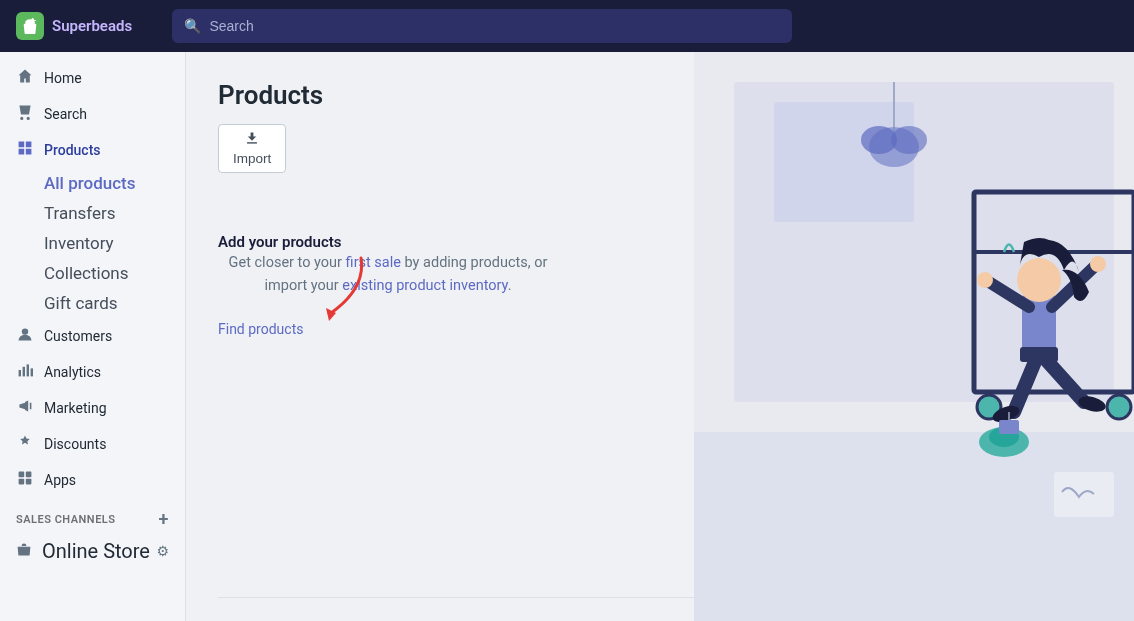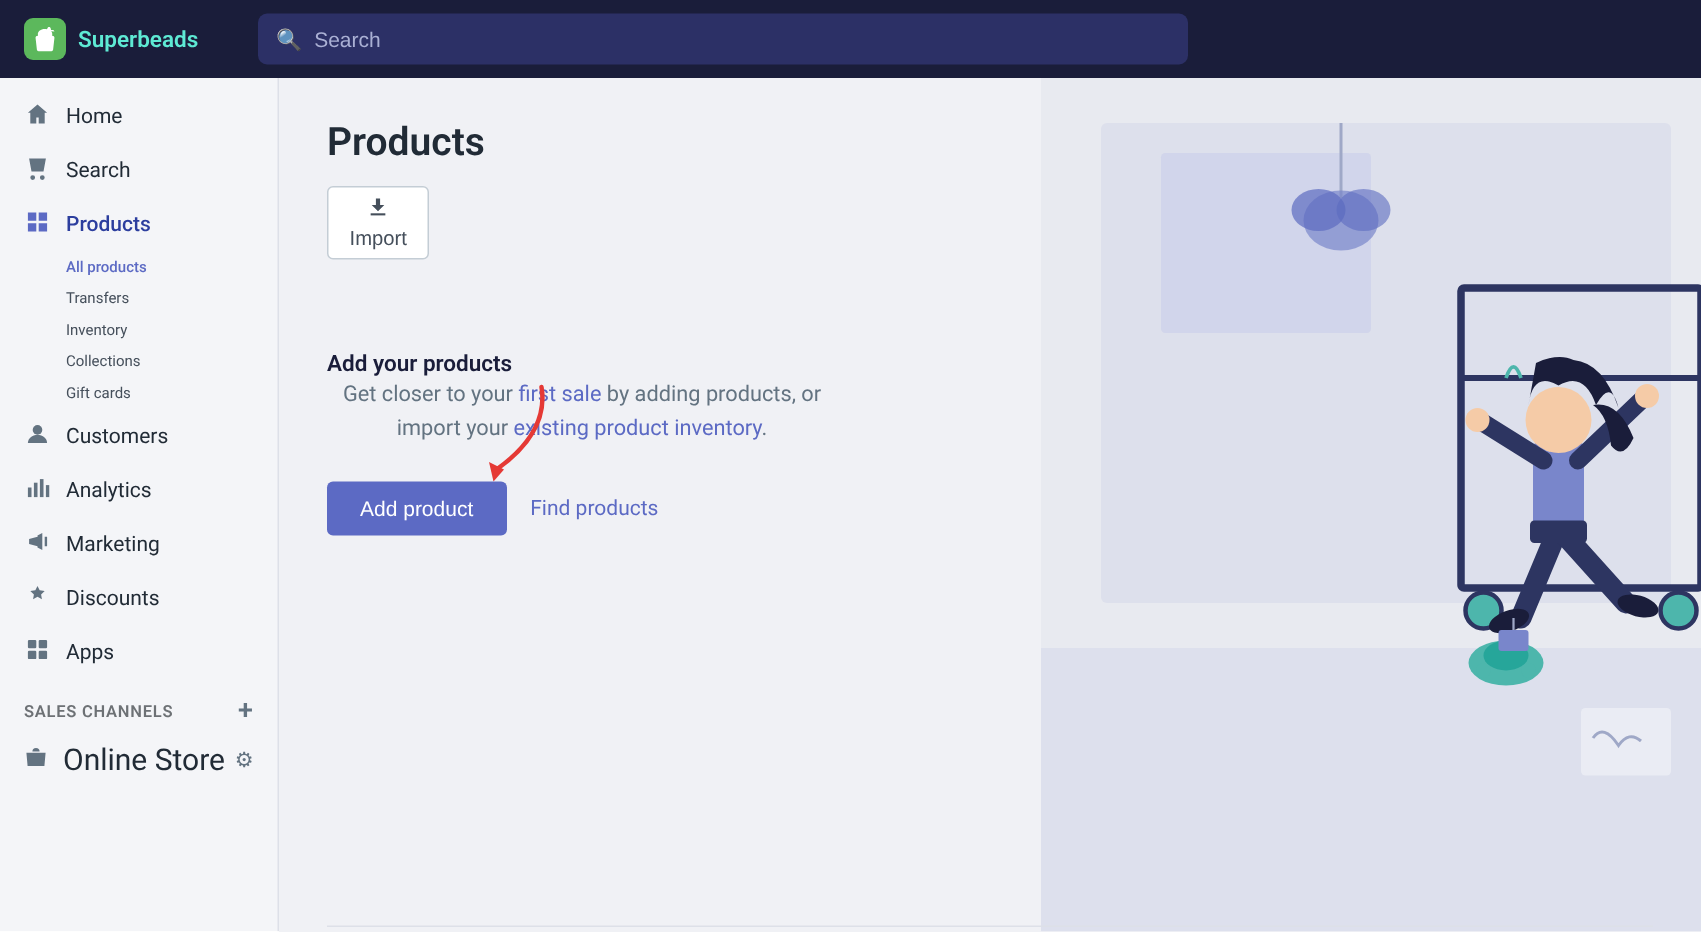--- a/index.html
+++ b/index.html
@@ -12,21 +12,21 @@
       display: flex;
       align-items: center;
       padding: 0 16px;
       gap: 16px;
       flex-shrink: 0;
     }
     .brand {
       display: flex;
       align-items: center;
       gap: 8px;
-      color: #5eead4;
+      color: #c4b5fd;
       font-weight: 600;
       font-size: 15px;
       min-width: 140px;
     }
     .brand-icon {
       width: 28px;
       height: 28px;
       background: #5cb85c;
       border-radius: 6px;
       display: flex;
@@ -88,21 +88,21 @@
       color: #637381;
       width: 18px;
       text-align: center;
     }
     .sidebar-sub {
       padding-left: 44px;
     }
     .sidebar-sub-item {
       display: block;
       padding: 5px 16px 5px 0;
-      font-size: 10px;
+      font-size: 17px;
       color: #454f5b;
       cursor: pointer;
       border-radius: 4px;
     }
     .sidebar-sub-item.active { color: #5c6ac4; font-weight: 500; }
     .sidebar-section-header {
       display: flex;
       align-items: center;
       justify-content: space-between;
       padding: 12px 16px 4px 16px;
@@ -390,21 +390,20 @@
           Get closer to your <span class="highlight">first sale</span> by adding products, or import your <span class="highlight">existing product inventory</span>.
         </p>
         <div class="btn-row">
 
           <div class="arrow-container">
             <svg width="90" height="70" viewBox="0 0 90 70">
               <path d="M 75 5 Q 80 35 45 60" stroke="#e53935" stroke-width="3" fill="none" stroke-linecap="round"></path>
               <polygon points="40,55 50,60 43,68" fill="#e53935"></polygon>
             </svg>
           </div>
-          <button class="add-product-btn">Add product</button>
           <a class="find-products-link">Find products</a>
         </div>
       </div>
 
       
       <div class="illustration">
         <svg width="440" height="569" viewBox="0 0 440 569" xmlns="http://www.w3.org/2000/svg">
 
           <rect x="0" y="0" width="440" height="569" fill="#e8eaf0"></rect>
 

